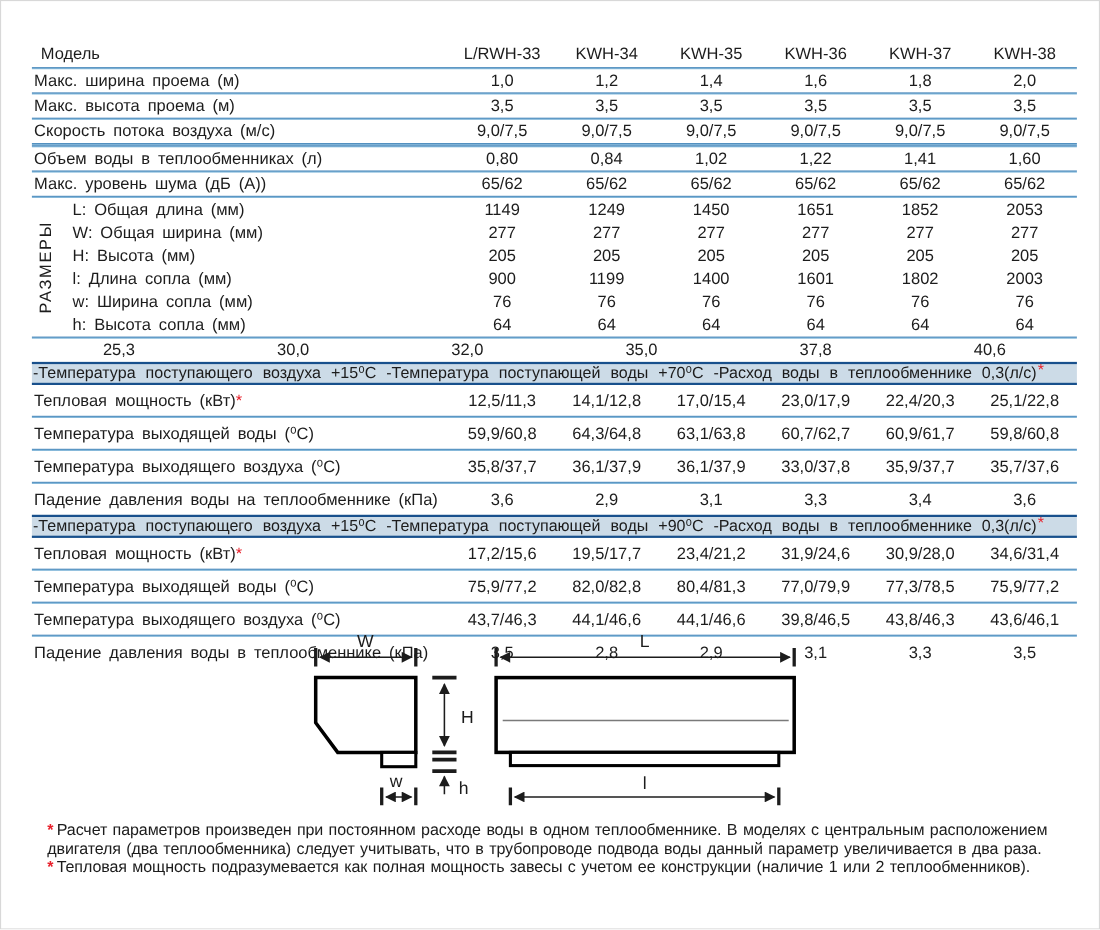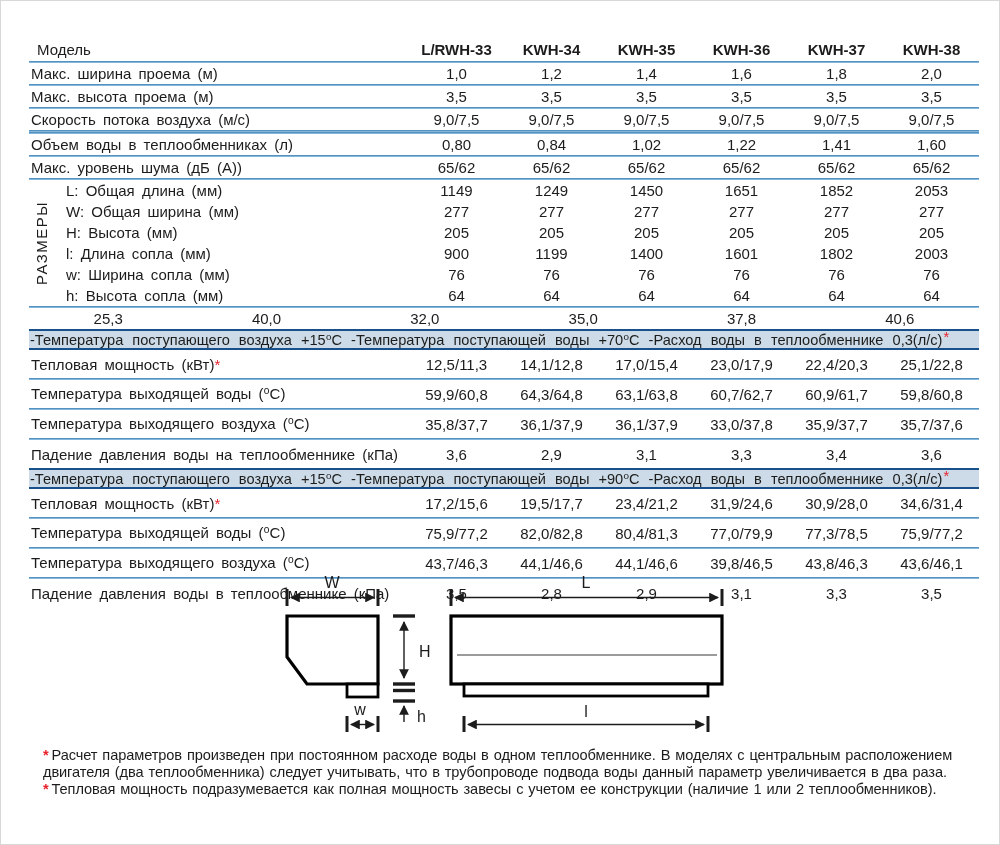--- a/index.html
+++ b/index.html
@@ -6,21 +6,21 @@
   .page{
     position:relative;width:1000px;height:845px;box-sizing:border-box;
     background:#fff;border:1px solid #d8d8d8;
     font-family:"Liberation Sans","DejaVu Sans",sans-serif;color:#1c1c1c;
     overflow:hidden;
     padding-left:16px;
   }
   .table{position:absolute;left:28px;top:36px;width:950px;font-size:15px;}
   .row{display:flex;align-items:center;height:21px;}
   .row.header{height:24px;}
-  .header .val-cell{font-weight:bold;}
+  .header .val-cell{font-weight:normal;}
   .header .label-cell{padding-left:8px;}
   .cell{box-sizing:border-box;}
   .label-cell{flex:0 0 380px;width:380px;white-space:nowrap;word-spacing:3px;padding-left:2px;overflow:visible;}
   .val-cell{flex:1;text-align:center;white-space:nowrap;}
   .sep{height:2px;background:linear-gradient(to bottom,#3d7fb5,#9cc9e4);}
   .dims{position:relative;}
   .dims-label{
     position:absolute;left:-33px;top:55px;width:90px;height:16px;
     transform:rotate(-90deg);text-align:center;font-size:15px;letter-spacing:1.5px;
   }
@@ -171,21 +171,21 @@
             <div class="cell val-cell">64</div>
             <div class="cell val-cell">64</div>
           </div>
         </div>
     </div>
     <div class="sep"></div>
 
     <div id="weight-row">
         <div class="row">
           <div class="cell val-cell">25,3</div>
-          <div class="cell val-cell">40,0</div>
+          <div class="cell val-cell">30,0</div>
           <div class="cell val-cell">32,0</div>
           <div class="cell val-cell">35,0</div>
           <div class="cell val-cell">37,8</div>
           <div class="cell val-cell">40,6</div>
         </div>
       </div>
 
     <div class="band">
       <span>-Температура поступающего воздуха +15⁰С -Температура поступающей воды +70⁰С -Расход воды в теплообменнике 0,3(л/с)</span>
       <span class="ast">*</span>

